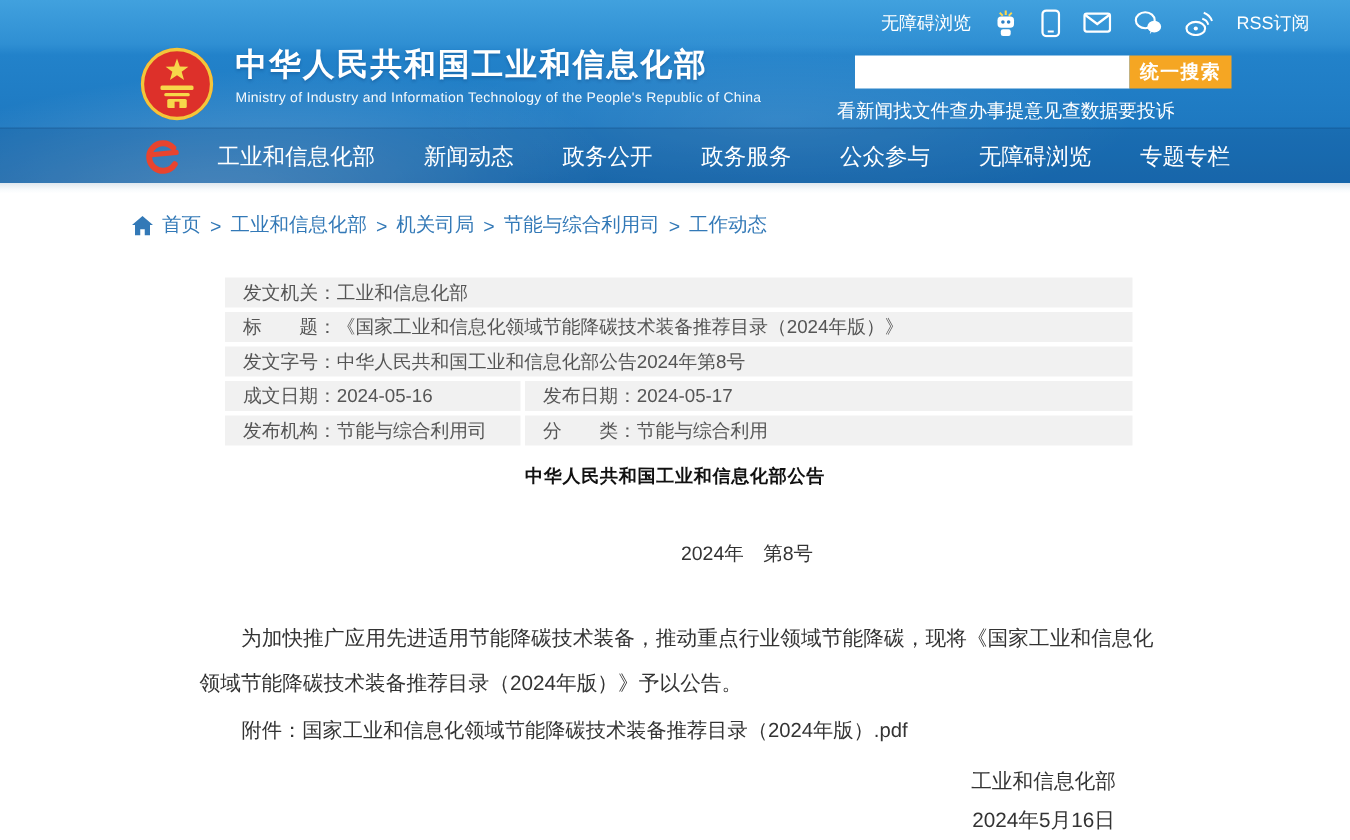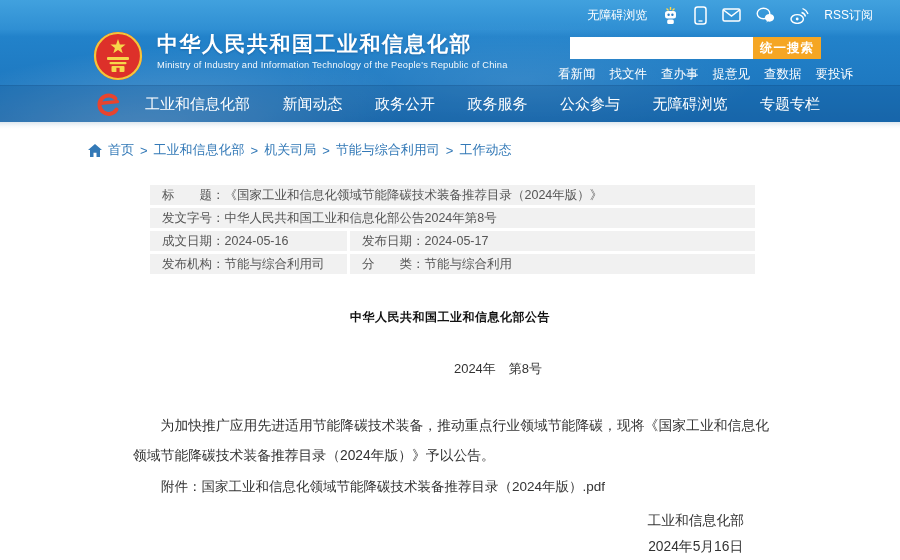--- a/index.html
+++ b/index.html
@@ -21,21 +21,21 @@
 
   .brand { position:absolute; left:93px; top:31px; display:flex; align-items:flex-start; }
   .brand-text { margin-left:14px; color:#fff; }
   .brand-title { font-size:21px; font-weight:bold; letter-spacing:1.5px; line-height:26px; text-shadow:0 1px 2px rgba(0,40,90,.25); }
   .brand-sub { font-size:9.3px; letter-spacing:.2px; margin-top:3px; opacity:.95; }
 
   .search-area { position:absolute; left:558px; top:37px; width:263px; }
   .search-row { display:flex; height:22px;padding-left:12px; }
   .search-input { flex:1; border:none; outline:none; background:#fff; height:22px; padding:0 6px; font-size:12px; }
   .search-btn { width:68px; height:22px; border:none; background:#f5a623; color:#fff; font-size:12.5px; font-weight:bold; cursor:pointer; letter-spacing:1px; }
-  .quick-links { display:flex; gap:14px; margin-top:7px; }
+  .quick-links { display:flex; gap:0; margin-top:7px; }
   .quick-links a { color:#fff; font-size:12.5px; text-decoration:none; cursor:pointer; white-space:nowrap; }
 
   .nav { position:absolute; top:85px; left:0; width:900px; height:37px; background:rgba(9,62,117,.18); border-top:1px solid rgba(0,30,70,.12); }
   .nav-logo { position:absolute; left:95px; top:5px; }
   .nav-items { position:absolute; left:145px; top:0; width:675px; height:37px; display:flex; justify-content:space-between; align-items:center; }
   .nav-items a { color:#fff; font-size:15px; text-decoration:none; cursor:pointer; white-space:nowrap; }
 
   .header-edge { position:absolute; top:122px; left:0; width:900px; height:7px;
     background:linear-gradient(180deg,#dfe7ee,#f7fafc 60%,#fff); }
 
@@ -178,20 +178,25 @@
   <a>机关司局</a>
   <span class="crumb-sep">&gt;</span>
   <a>节能与综合利用司</a>
   <span class="crumb-sep">&gt;</span>
   <a>工作动态</a>
 </div>
 
 <div class="meta">
   <div class="meta-row">
     <div class="meta-cell full">
+      <span>发文机关：</span><span>工业和信息化部</span>
+    </div>
+  </div>
+  <div class="meta-row">
+    <div class="meta-cell full">
       <span>标　　题：</span><span>《国家工业和信息化领域节能降碳技术装备推荐目录（2024年版）》</span>
     </div>
   </div>
   <div class="meta-row">
     <div class="meta-cell full">
       <span>发文字号：</span><span>中华人民共和国工业和信息化部公告2024年第8号</span>
     </div>
   </div>
   <div class="meta-row">
     <div class="meta-cell left">

